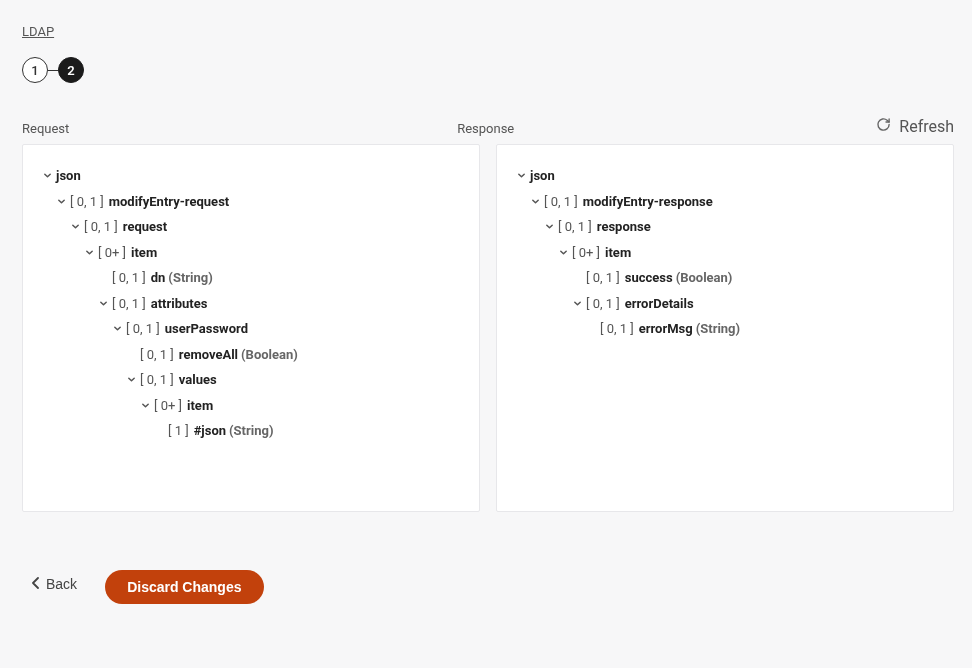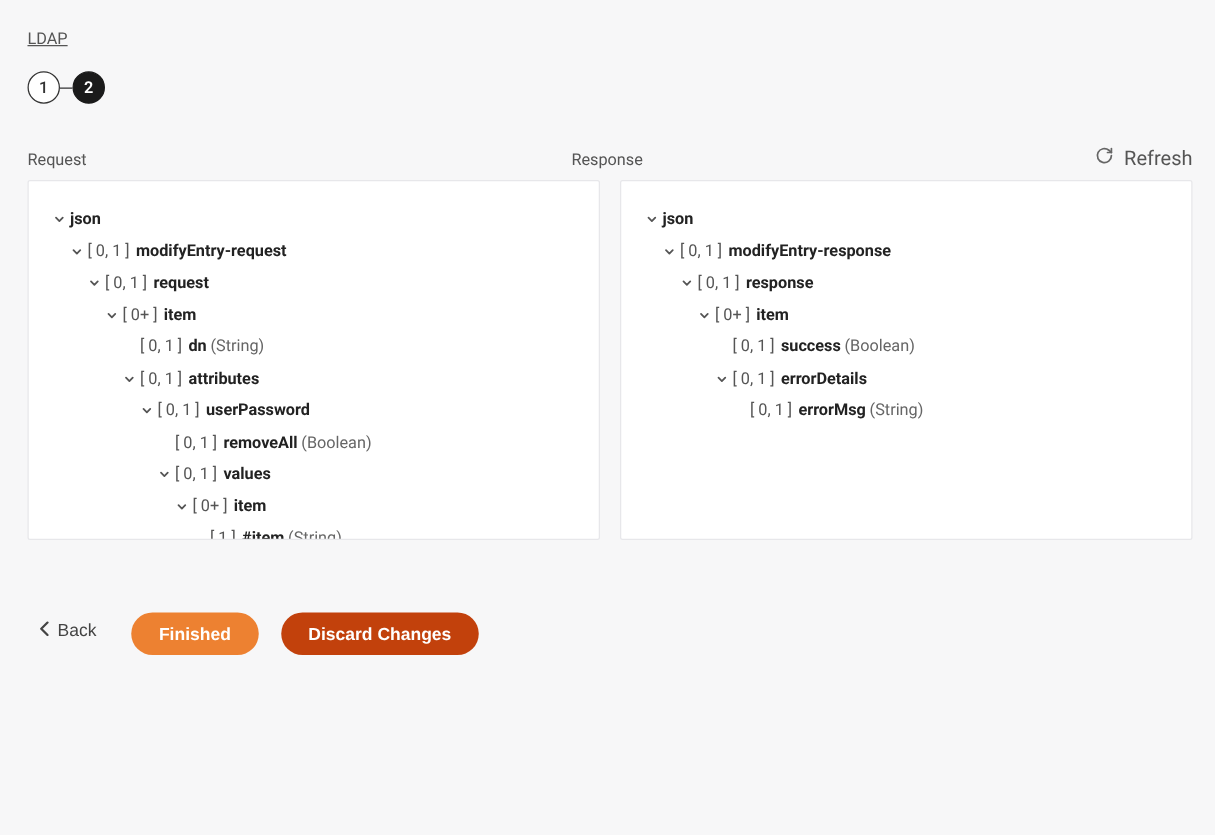--- a/index.html
+++ b/index.html
@@ -48,31 +48,31 @@
 
     .top-row { display: flex; justify-content: space-between; align-items: flex-end; margin-bottom: 8px; }
     .panel-header { font-size: 13px; color: #555; }
     .refresh { display: flex; align-items: center; gap: 8px; color: #555; cursor: pointer; font-size: 16px; }
     .refresh svg { width: 15px; height: 15px; }
 
     .panels { display: flex; gap: 16px; }
     .panel {
       flex: 1; background: #fff; border: 1px solid #e7e7ea;
       border-radius: 2px; padding: 18px 18px 2px 18px;
-      height: 288px; overflow: hidden;
+      height: 368px; overflow: hidden;
     }
 
     .tree { font-size: 13px; line-height: 1.5; }
     .tree-row { display: flex; align-items: center; gap: 3px; padding: 3px 0; white-space: nowrap; }
     .chev { width: 12px; height: 12px; display: inline-flex; align-items: center; justify-content: center; flex-shrink: 0; color: #555; }
     .chev svg { width: 9px; height: 9px; }
     .spacer { width: 12px; display: inline-block; flex-shrink: 0; }
     .card { color: #555; font-weight: 400; margin-right: 2px; }
     .name { font-weight: 700; color: #222; }
-    .type { color: #666; font-weight: 400; }
+    .type { color: #666; font-weight: 700; }
     .indent-0 { padding-left: 0; }
     .indent-1 { padding-left: 14px; }
     .indent-2 { padding-left: 28px; }
     .indent-3 { padding-left: 42px; }
     .indent-4 { padding-left: 56px; }
     .indent-5 { padding-left: 70px; }
     .indent-6 { padding-left: 84px; }
     .indent-7 { padding-left: 98px; }
 
     .footer {
@@ -201,21 +201,21 @@
               <svg viewBox="0 0 10 10" fill="none" stroke="#555" stroke-width="1.6" stroke-linecap="round" stroke-linejoin="round">
                 <polyline points="2,3.5 5,6.5 8,3.5"></polyline>
               </svg>
             </span>
             <span class="card"> [ 0+ ] </span>
             <span class="name">item</span>
           </div>
           <div class="tree-row indent-7" style="padding-left: 112px;">
             <span class="spacer"></span>
             <span class="card"> [ 1 ] </span>
-            <span class="name">#item</span>
+            <span class="name">#json</span>
             <span class="type"> (String)</span>
           </div>
         </div>
     </div>
     <div class="panel">
       <div class="tree" id="response-tree">
           <div class="tree-row indent-0">
             <span class="chev">
               <svg viewBox="0 0 10 10" fill="none" stroke="#555" stroke-width="1.6" stroke-linecap="round" stroke-linejoin="round">
                 <polyline points="2,3.5 5,6.5 8,3.5"></polyline>
@@ -278,15 +278,14 @@
 
 <div class="footer">
   <button class="back-btn">
     <span>
       <svg viewBox="0 0 8 12" fill="none" stroke="#444" stroke-width="1.8" stroke-linecap="round" stroke-linejoin="round">
           <polyline points="6,1 1,6 6,11"></polyline>
         </svg>
     </span>
     <span>Back</span>
   </button>
-  <button class="btn btn-primary">Finished</button>
   <button class="btn btn-secondary">Discard Changes</button>
 </div>
 
 </body></html>

